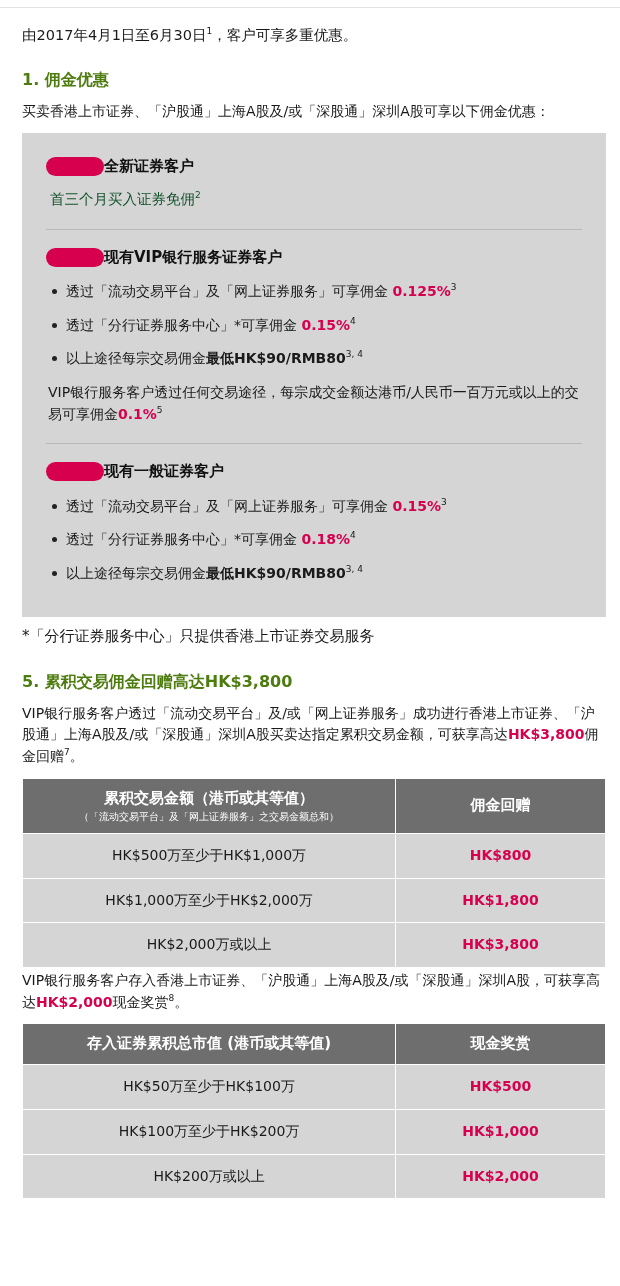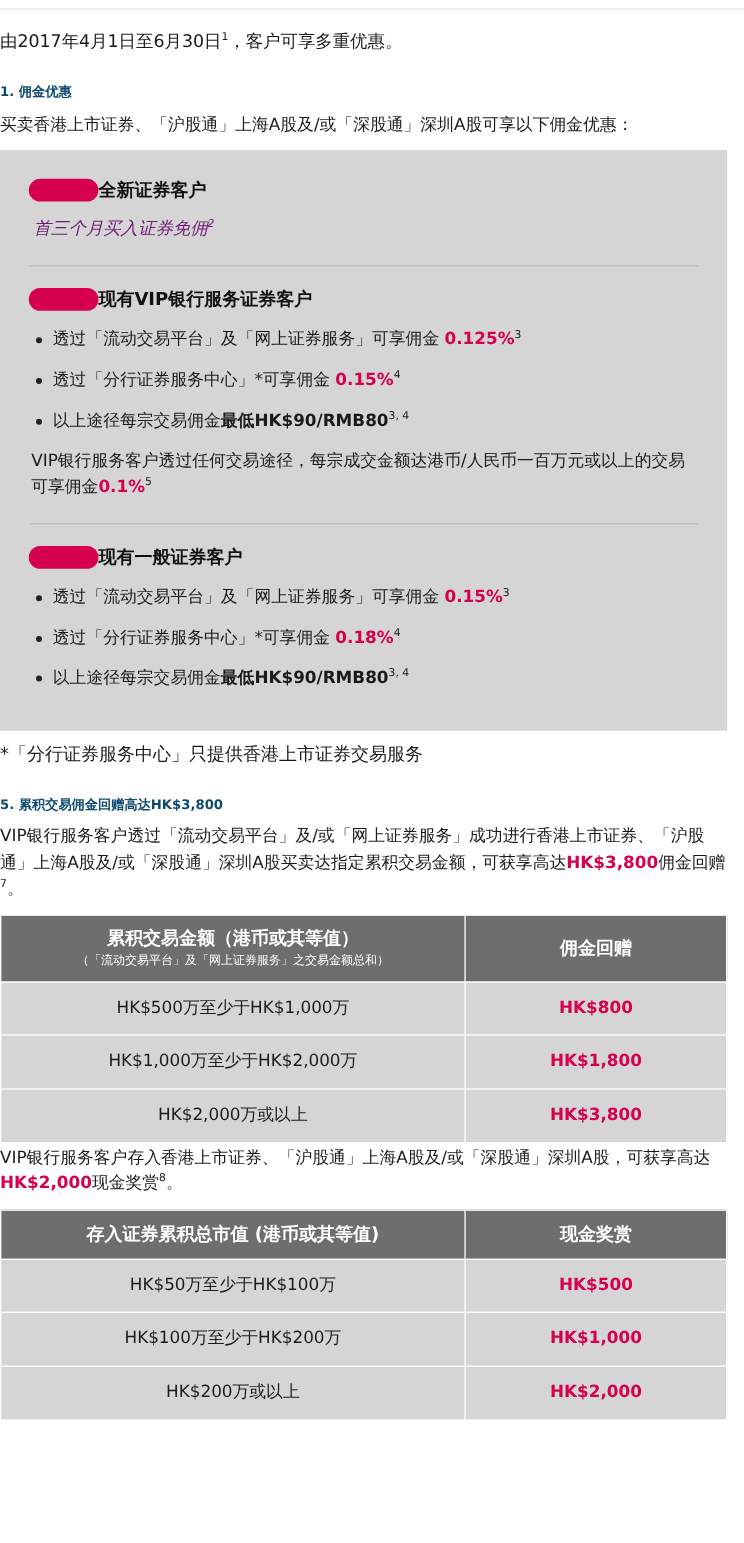--- a/index.html
+++ b/index.html
@@ -11,44 +11,44 @@
     width: 620px;
     font-family: "DejaVu Sans", "Liberation Sans", sans-serif;
     color: #1a1a1a;
     font-size: 14px;
     line-height: 1.55;
     -webkit-font-smoothing: antialiased;
   }
   .page {
     width: 620px;
     box-sizing: border-box;
-    padding: 0 14px 10px 0;
+    padding: 0 14px 10px 22px;
     position: relative;
   }
   .topbar {
     height: 8px;
     width: 620px;
     background: #ffffff;
     border-bottom: 1px solid #e2e2e2;
     box-sizing: border-box;
   }
   .intro {
     margin: 16px 0 0 0;
     font-size: 14.5px;
     color: #1a1a1a;
   }
   sup {
     font-size: 9px;
     vertical-align: super;
     line-height: 0;
   }
   .sec-head {
-    color: #0c4a6e;
-    font-weight: bold;
-    font-size: 11px;
+    color: #4d7c0f;
+    font-weight: bold;
+    font-size: 16px;
     margin: 22px 0 8px 0;
   }
   .para {
     font-size: 14px;
     margin: 0 0 10px 0;
     color: #1a1a1a;
   }
   .magenta { color: #d6004f; }
   .bold { font-weight: bold; }
 
@@ -71,24 +71,23 @@
     background: #d6004f;
     flex: none;
     display: block;
   }
   .grp-title {
     font-weight: bold;
     font-size: 15px;
     color: #111;
   }
   .grp-note {
-    color: #701a75;
+    color: #14532d;
     font-size: 14.5px;
     margin: 2px 0 4px 4px;
-    font-style: italic;
   }
   .divider {
     border: none;
     border-top: 1px solid #b9b9b9;
     margin: 18px 0 16px 0;
   }
   ul.bullets {
     list-style: none;
     margin: 6px 0 4px 0;
     padding: 0;

